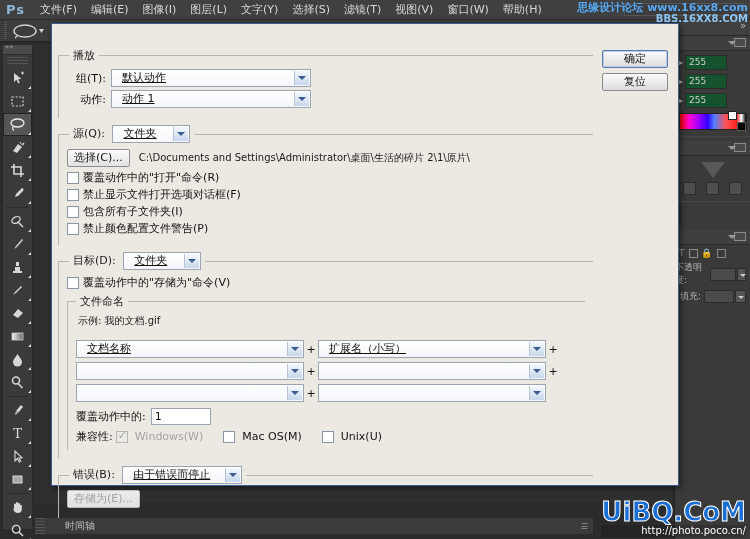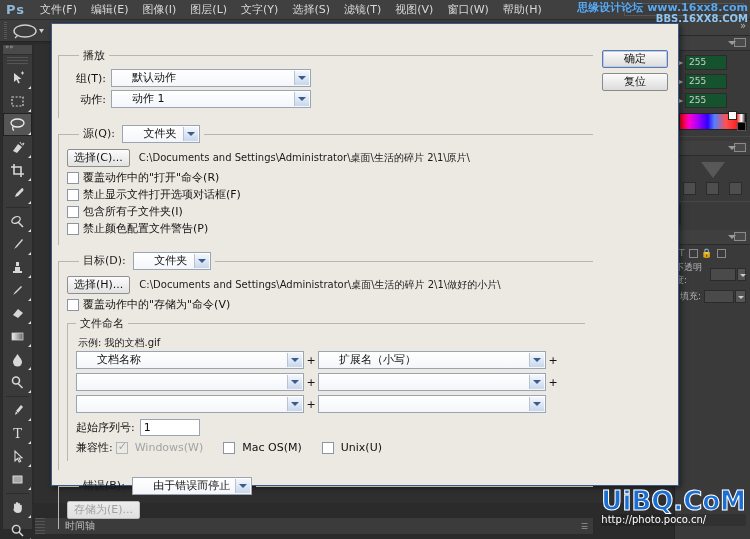--- a/index.html
+++ b/index.html
@@ -301,21 +301,21 @@
     padding: 3px 8px 7px 8px;
     background: transparent;
     position: relative;
   }
   fieldset.grp::after {
     content: ""; position: absolute; left: 0; right: 0; bottom: 0;
     height: 1px;
   }
   fieldset.grp > legend {
     font-size: 11px; color: #1a1a1a;
-    padding: 0 4px; margin-left: 12px;
+    padding: 0 4px; margin-left: 2px;
   }
 
   .row {
     display: flex; align-items: center;
     margin: 3px 0;
     font-size: 11px; color: #111;
   }
   .lbl {
     text-align: right; padding-right: 5px;
     white-space: nowrap;
@@ -329,22 +329,23 @@
     background: #fff;
     color: #111;
     padding: 0 2px;
     -webkit-appearance: none;
     appearance: none;
     position: relative;
   }
   .fakesel {
     display: inline-flex; align-items: flex-end;
     background: linear-gradient(to bottom,#ffffff,#f4f6fa);
-    padding-left: 20px;
+    padding-left: 10px;
     line-height: 16px;
+    text-decoration: underline;
   }
   .fakesel .arrow {
     position: absolute; right: 1px; top: 1px;
     width: 15px; height: 14px;
     background: linear-gradient(to bottom,#f4f8fd,#c8d7ec);
     border-left: 1px solid #b8c4d4;
     display: flex; align-items: center; justify-content: center;
   }
   .fakesel .arrow::after {
     content: ""; width: 0; height: 0;
@@ -399,21 +400,21 @@
     border: 1px solid #b9b6ae;
     border-right: none; border-bottom: none;
     margin: 4px 0 2px 0;
     padding: 3px 8px 6px 8px;
     position: relative;
   }
   .inner-grp > legend {
     font-size: 11px; color: #1a1a1a; padding: 0 4px;
   }
   .example {
-    font-size: 10px; color: #1a1a1a; margin: 2px 0 1px 2px;
+    font-size: 10px; color: #1a1a1a; margin: 2px 0 12px 2px;
   }
   .name-row {
     display: flex; align-items: center; margin-bottom: 4px;
   }
   .name-row .plus {
     width: 14px; text-align: center;
     font-size: 11px; color: #111;
   }
   .textin {
     height: 17px; width: 60px;
@@ -437,22 +438,22 @@
   .wm-top .l1 {
     font-size: 11px; color: #5fa8e8;
     font-weight: bold;
     text-shadow: 0 0 1px #1a3d6b;
     text-align: center;
   }
   .wm-top .l2 {
     font-size: 10px; color: #8fc6f2; font-weight: bold;
   }
   .wm-bot {
-    position: absolute; right: 4px; bottom: 13px;
-    text-align: left; pointer-events: none;
+    position: absolute; right: 4px; bottom: 2px;
+    text-align: right; pointer-events: none;
   }
   .wm-bot .big {
     font-size: 26px; font-weight: bold;
     color: #1b6fd4;
     -webkit-text-stroke: 1px #ffffff;
     letter-spacing: 0px;
     line-height: 26px;
   }
   .wm-bot .small {
     font-size: 10px; color: #ffffff;
@@ -770,24 +771,20 @@
         </fieldset>
 
         <fieldset class="grp">
           <legend>
             <span class="lbl" style="padding-right:4px;">目标(D):</span>
             <span class="fakesel" style="width:78px;vertical-align:middle;">
               <span>文件夹</span>
               <span class="arrow"></span>
             </span>
           </legend>
-          <div class="row">
-            <span class="pushbtn">选择(H)...</span>
-            <span class="pathtxt">C:\Documents and Settings\Administrator\桌面\生活的碎片 2\1\做好的小片\</span>
-          </div>
           <div class="chk-row">
             <span class="cbox"></span>
             <span>覆盖动作中的"存储为"命令(V)</span>
           </div>
 
           <fieldset class="inner-grp">
             <legend>文件命名</legend>
             <div class="example">示例: 我的文档.gif</div>
 
             <div class="name-row">
@@ -823,21 +820,21 @@
               </span>
               <span class="plus">+</span>
               <span class="fakesel" style="width:228px;">
                 <span></span>
                 <span class="arrow"></span>
               </span>
               <span class="plus"></span>
             </div>
 
             <div class="row" style="margin-top:6px;">
-              <span class="lbl">起始序列号:</span>
+              <span class="lbl">覆盖动作中的:</span>
               <input class="textin" value="1" style="">
             </div>
 
             <div class="compat-row">
               <span>兼容性:</span>
               <span class="cbox checked-disabled"></span>
               <span class="dim">Windows(W)</span>
               <span class="sp"></span>
               <span class="cbox"></span>
               <span>Mac OS(M)</span>

